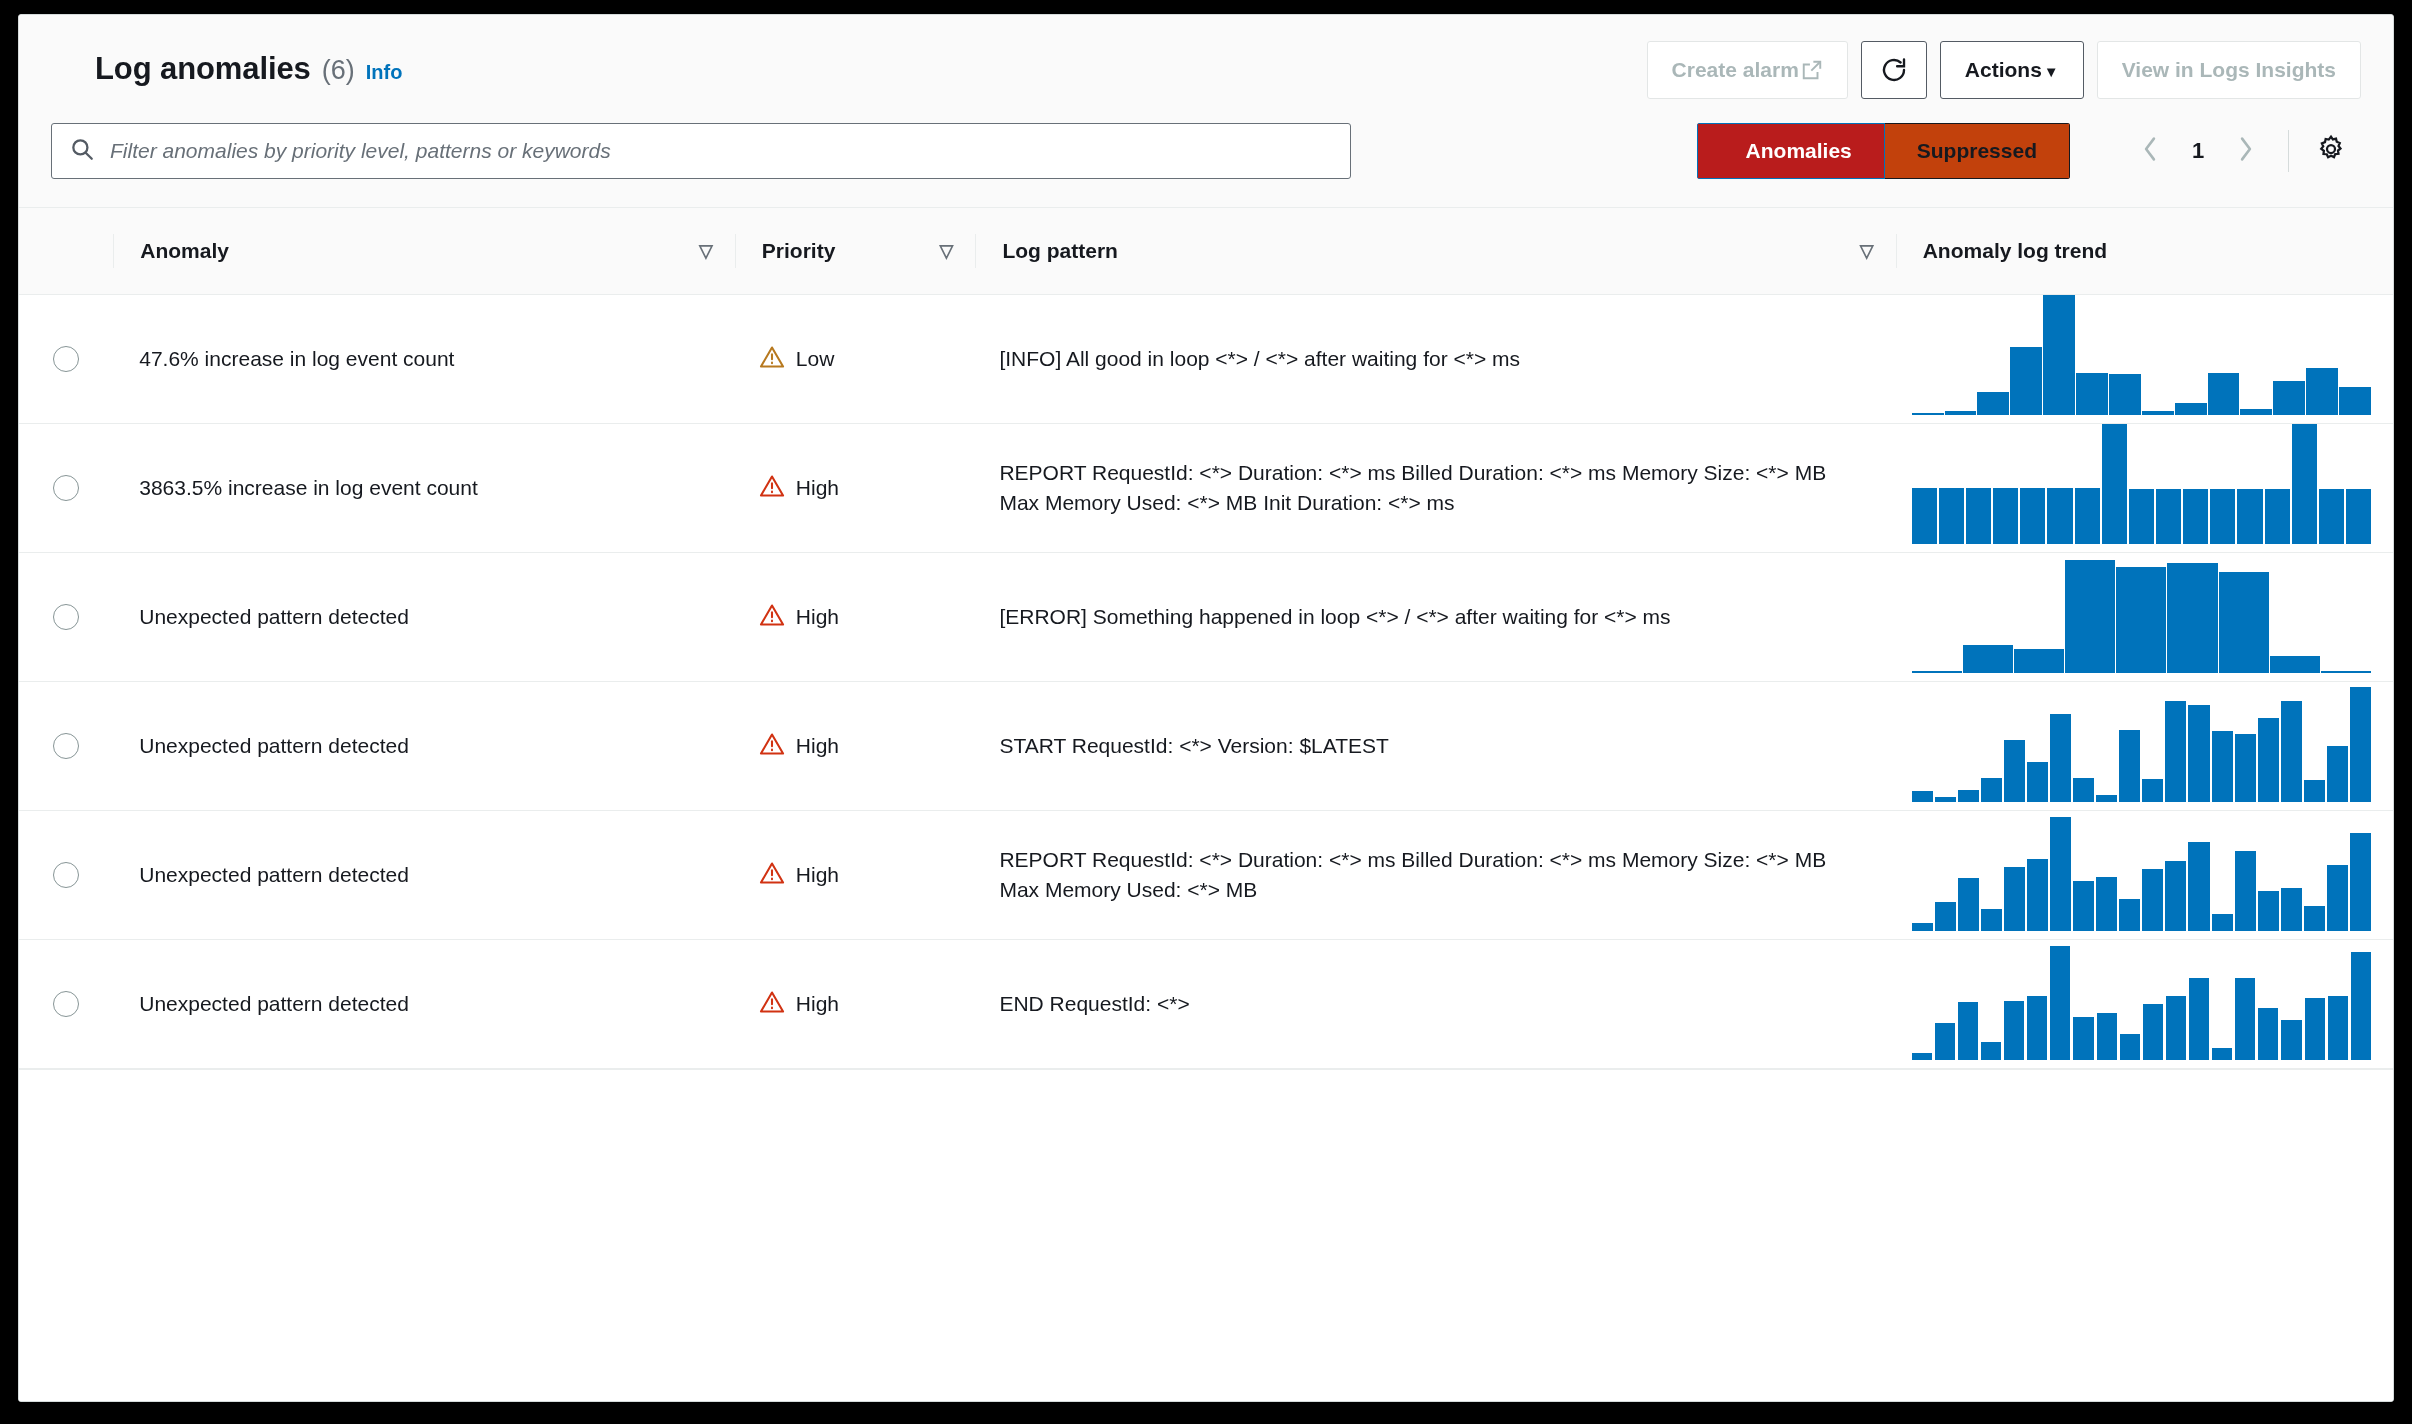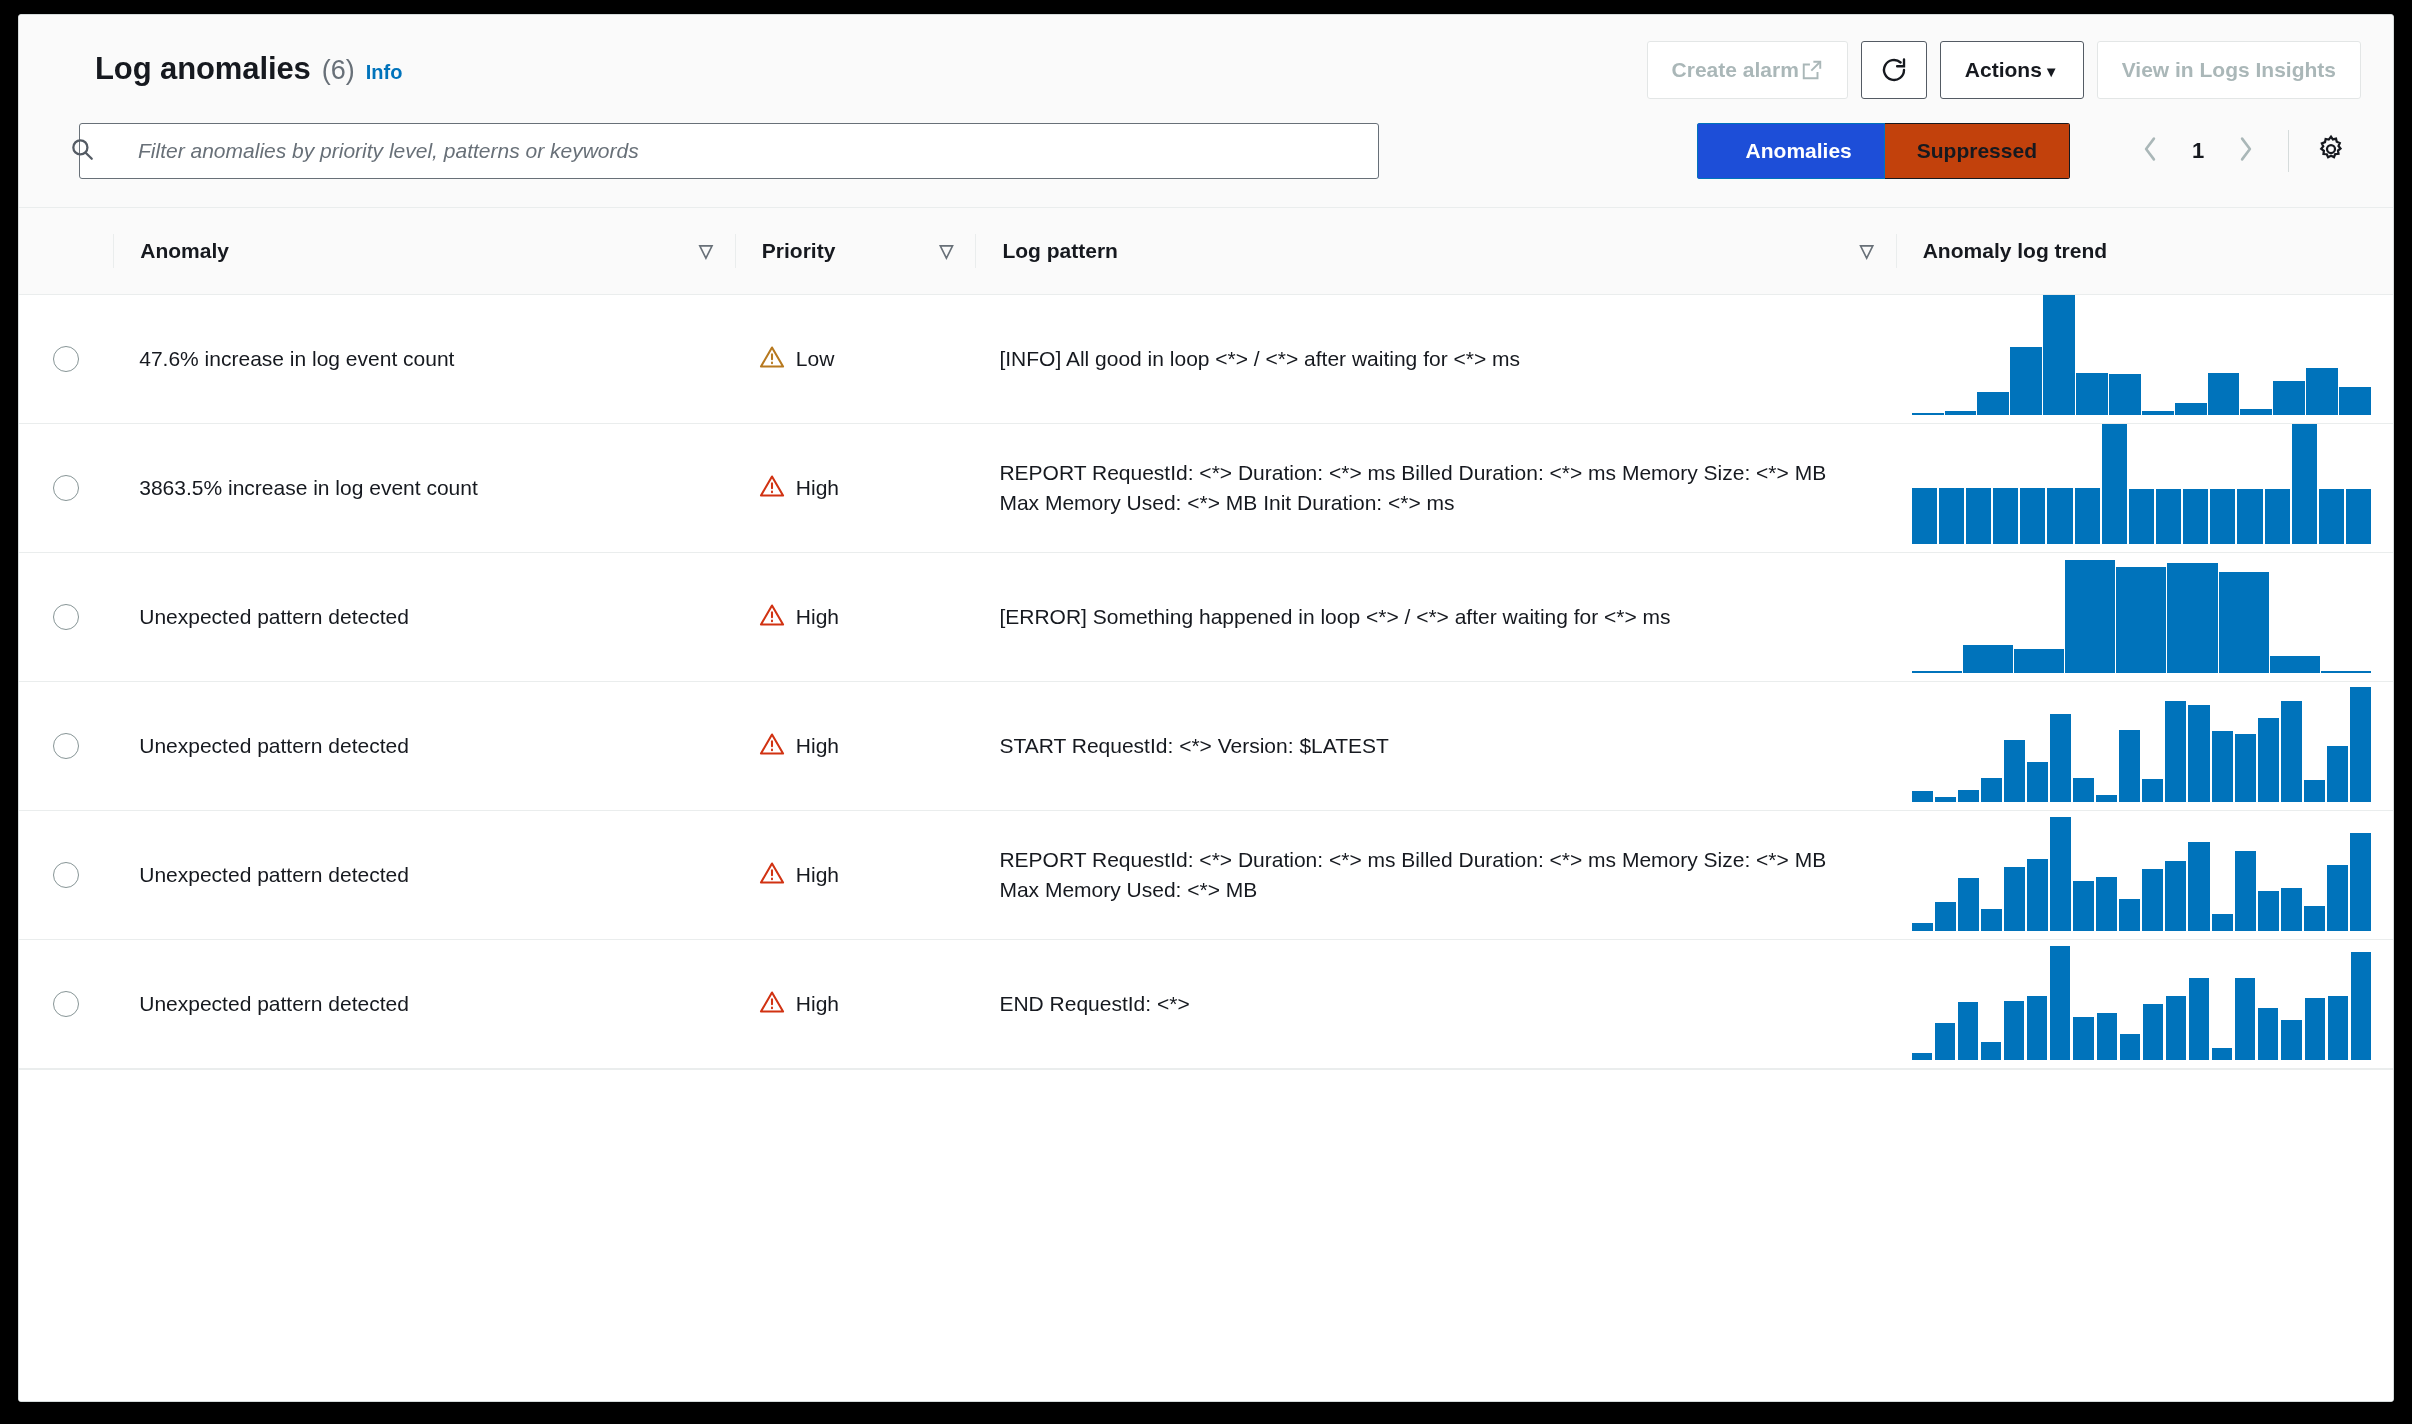--- a/index.html
+++ b/index.html
@@ -145,21 +145,20 @@
     width: 100%;
     height: 100%;
     border: 1px solid #687078;
     border-radius: 3px;
     background: #ffffff;
     padding: 0 14px 0 58px;
     font-family: "Liberation Sans", sans-serif;
     font-size: 21px;
     color: #7f1d1d;
     outline: none;
-    margin-left: 28px;
   }
 
   .search-box input::placeholder {
     color: #687078;
     font-style: italic;
   }
 
   .search-icon {
     position: absolute;
     left: 18px;
@@ -187,21 +186,21 @@
     font-weight: 700;
     cursor: pointer;
     border: 1px solid #16191f;
     background: #c2410c;
     color: #16191f;
   }
 
   .seg + .seg { border-left: none; }
 
   .seg.active {
-    background: #1d4ed8;
+    background: #b91c1c;
     border-color: #0073bb;
     color: #ffffff;
     padding-left: 48px;
   }
 
   .pager {
     display: flex;
     align-items: center;
     gap: 4px;
     flex: none;

